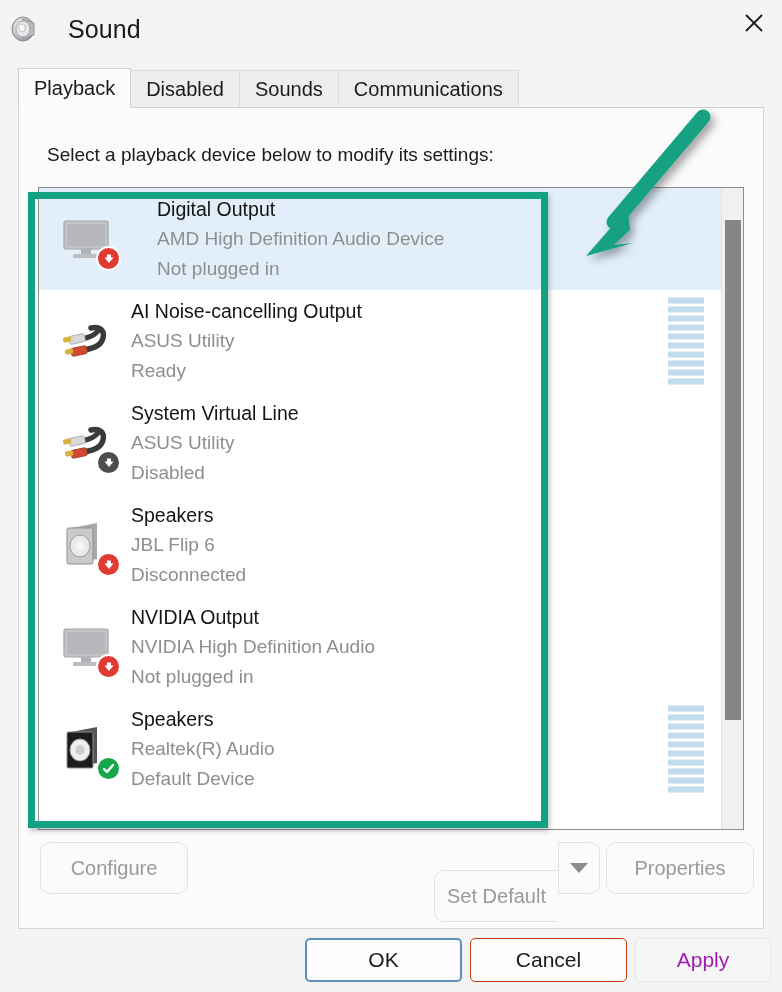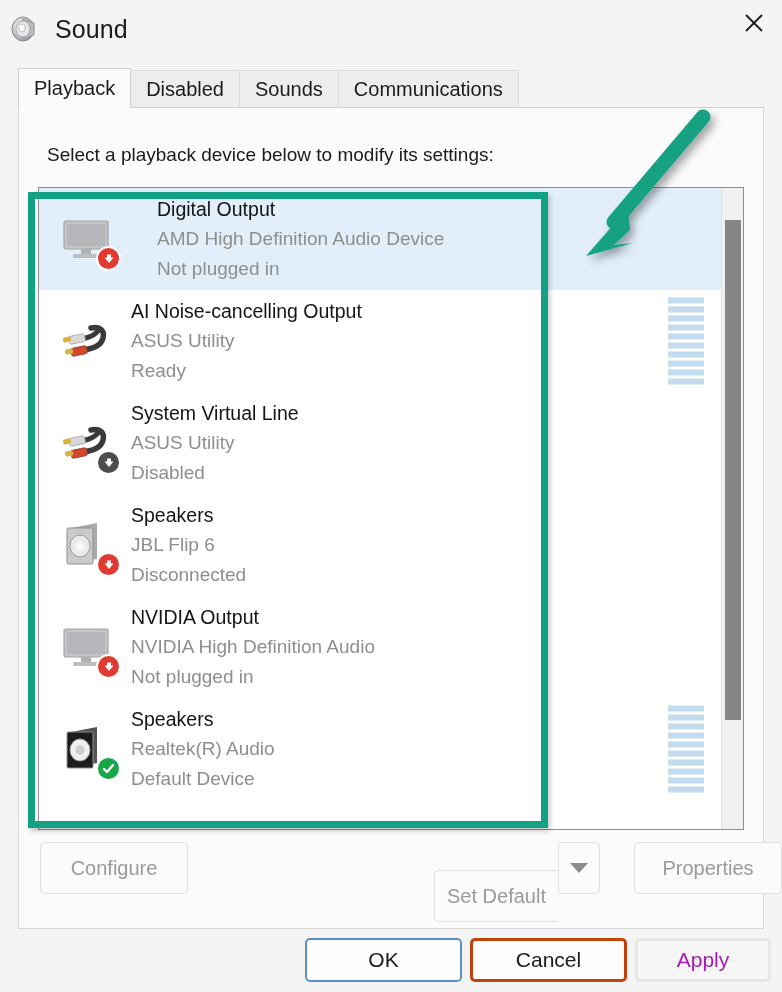--- a/index.html
+++ b/index.html
@@ -24,21 +24,21 @@
   }
   .title-icon {
     width: 30px; height: 30px;
     margin-left: 10px;
     flex: 0 0 auto;
     position: relative;
   }
   .title-text {
     font-size: 25px;
     color: #1b1b1b;
-    margin-left: 15px;
+    margin-left: 28px;
     letter-spacing: 0.1px;
   }
   .close-btn {
     position: absolute;
     right: 0; top: 0;
     width: 56px; height: 46px;
     display: flex;
     align-items: center;
     justify-content: center;
   }
@@ -188,33 +188,33 @@
   .midbuttons {
     position: absolute;
     bottom: 34px; left: 21px;
     width: 704px; height: 52px;
   }
   .btn {
     position: absolute;
     height: 52px;
     background: #fbfbfb;
     border: 1px solid #e2e2e2;
-    border-radius: 5px;
+    border-radius: 10px;
     font-size: 20px;
     color: #9a9a9a;
     display: flex;
     align-items: center;
     justify-content: center;
   }
   #configure-btn { left: 0; width: 148px; }
   #setdefault-group { left: 394px; width: 124px; border-right: none;
                       border-top-right-radius: 0; border-bottom-right-radius: 0; margin-top: 28px; }
   #setdefault-arrow { left: 518px; width: 42px;
                       border-top-left-radius: 0; border-bottom-left-radius: 0; }
-  #properties-btn { left: 594px; width: 148px; }
+  #properties-btn { left: 566px; width: 148px; }
   .arrow-down {
     width: 0; height: 0;
     border-left: 9px solid transparent;
     border-right: 9px solid transparent;
     border-top: 10px solid #8b8b8b;
   }
   .vsep {
     position: absolute;
     left: 518px; top: 8px;
     width: 1px; height: 36px;
@@ -230,21 +230,21 @@
   .fbtn {
     position: absolute;
     top: 8px;
     height: 44px;
     border-radius: 5px;
     font-size: 21px;
     display: flex;
     align-items: center;
     justify-content: center;
     background: #fdfdfd;
-    border: 3px solid #c2410c;
+    border: 1px solid #c2410c;
     color: #1b1b1b;
   }
   #ok-btn     { left: 305px; width: 157px; border: 2px solid #5c8fc4; }
   #cancel-btn { left: 470px; width: 157px; }
   #apply-btn  { left: 635px; width: 136px; color: #a21caf;
                 background: #f6f6f6; border-color: #e6e6e6; }
 
   
   .highlight-box {
     position: absolute;

